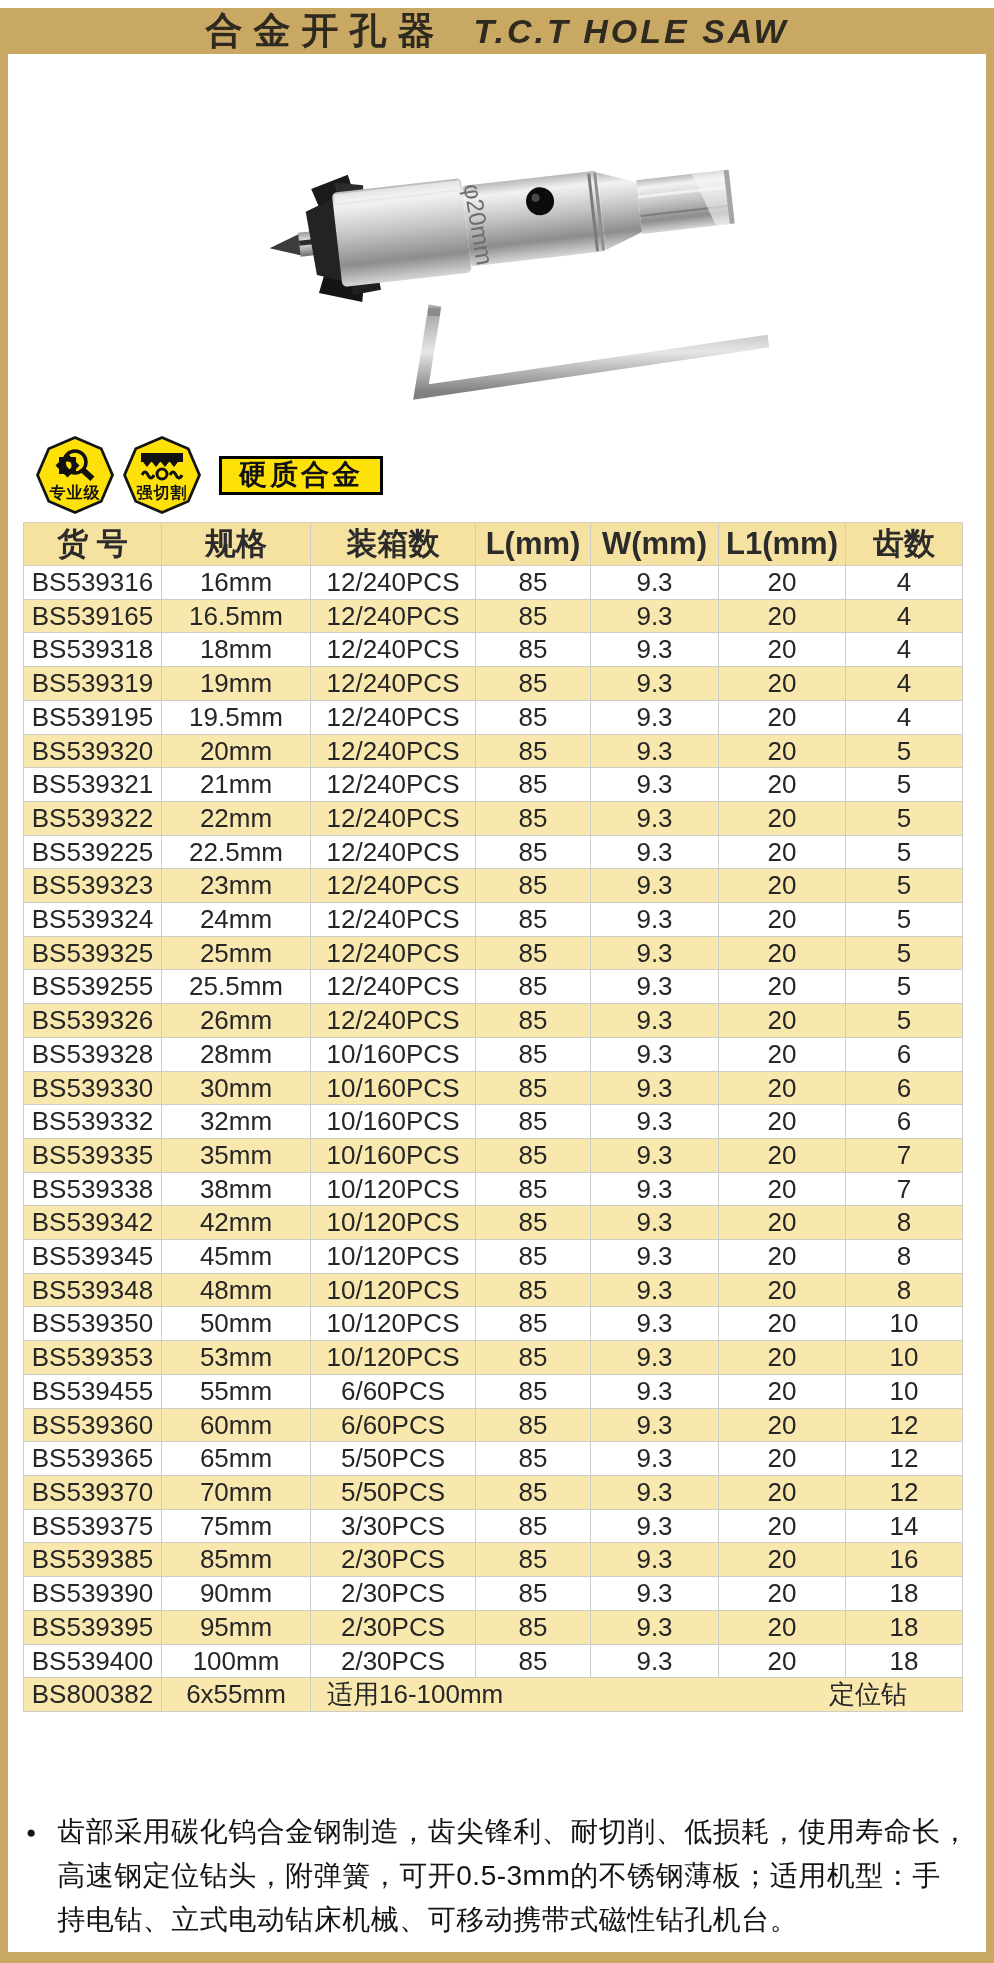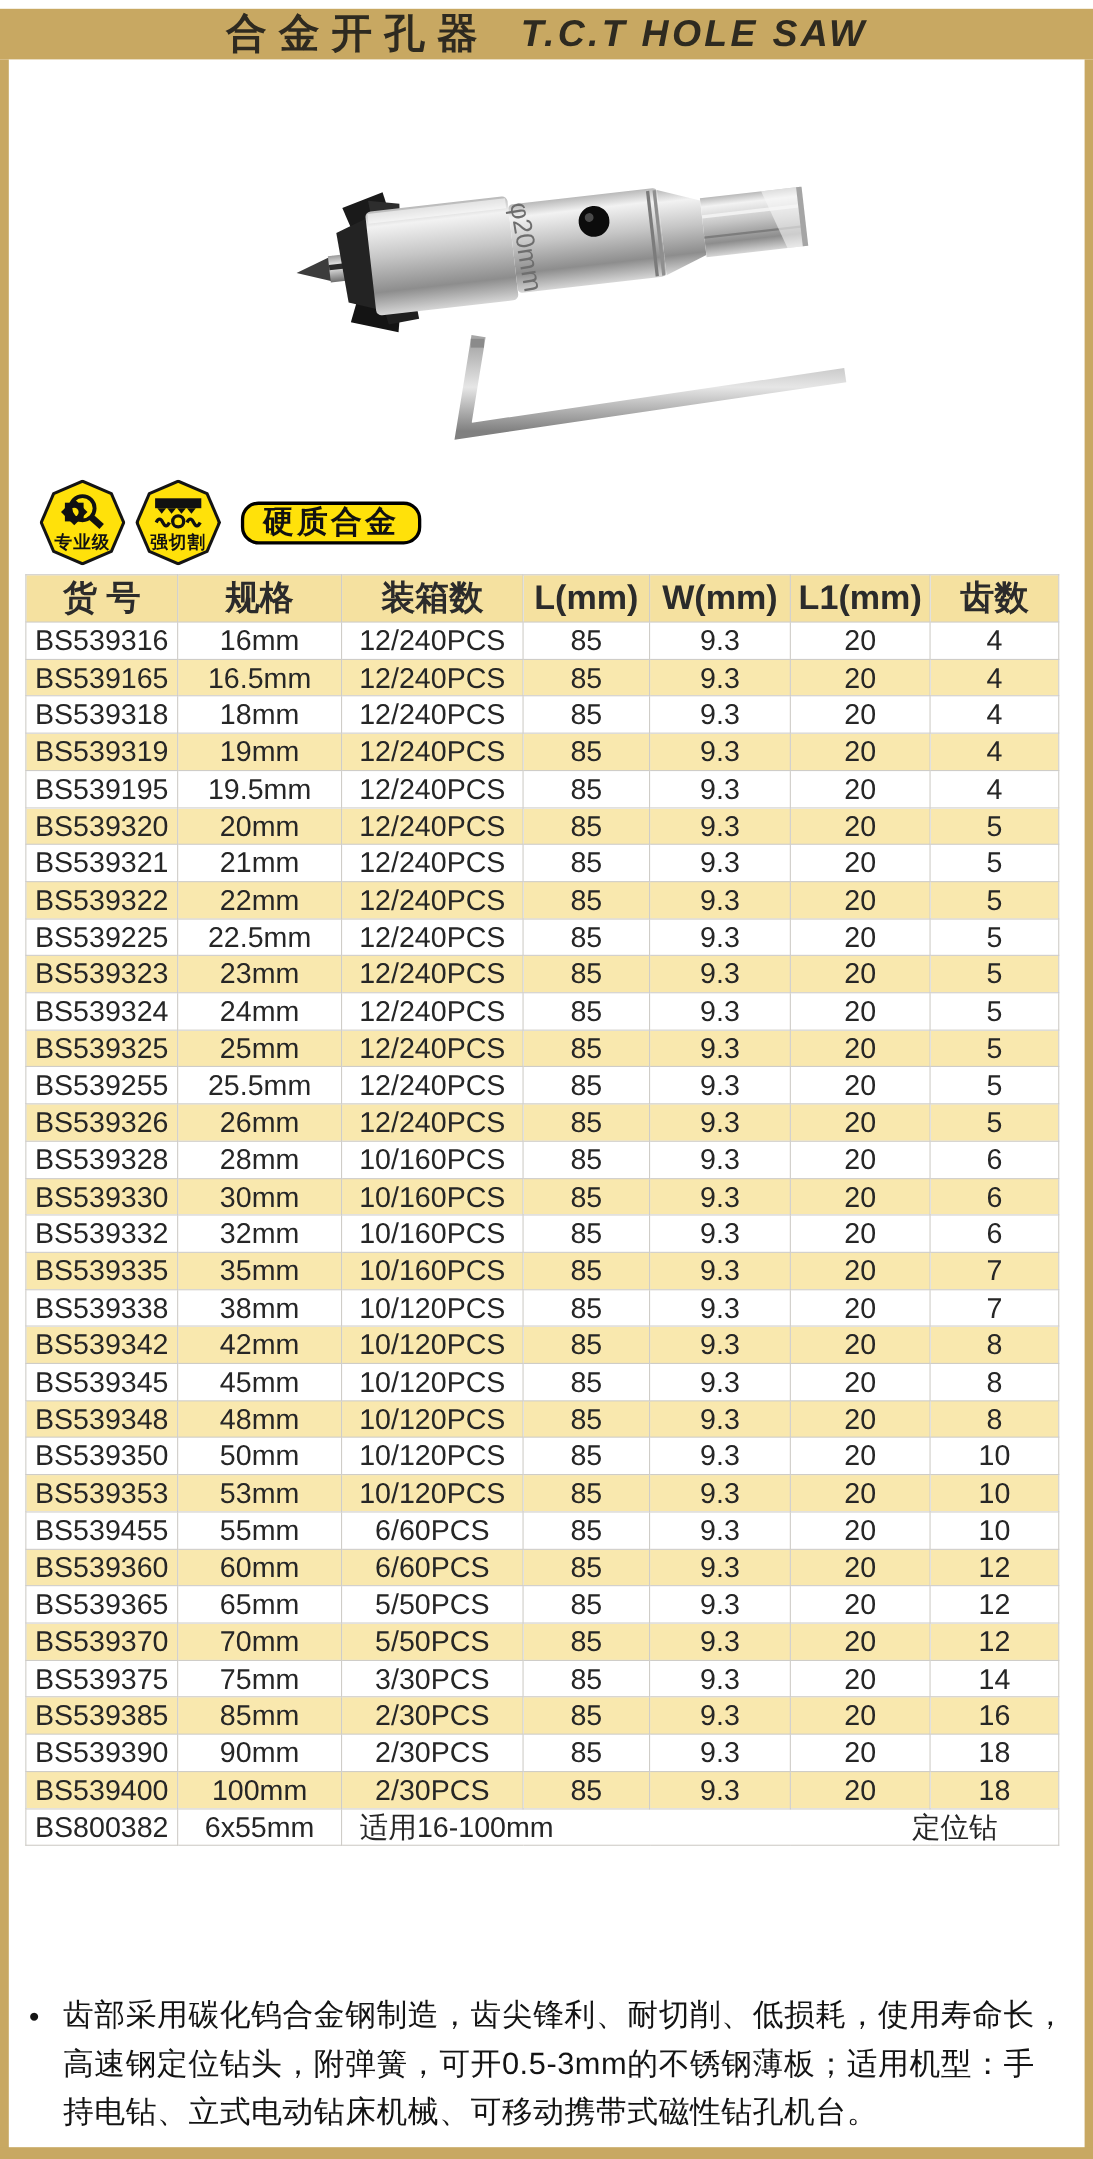--- a/index.html
+++ b/index.html
@@ -29,21 +29,21 @@
   .oct{position:relative;width:78px;height:78px;margin-right:9px;}
   .oct .o-out{position:absolute;inset:0;background:#141414;
     clip-path:polygon(50% 0,85% 15%,100% 50%,85% 85%,50% 100%,15% 85%,0 50%,15% 15%);}
   .oct .o-in{position:absolute;inset:3px;background:#ffe10a;
     clip-path:polygon(50% 0,85% 15%,100% 50%,85% 85%,50% 100%,15% 85%,0 50%,15% 15%);
     display:flex;flex-direction:column;align-items:center;justify-content:flex-start;}
   .oct .o-icon{margin-top:11px;height:32px;display:flex;align-items:center;justify-content:center;}
   .oct .o-label{font-size:16px;font-weight:700;color:#111;margin-top:1px;letter-spacing:1px;}
   .pill{
     height:33px;margin-left:9px;padding:0 17px;background:#ffe10a;border:3px solid #000;
-    border-radius:16px;display:flex;align-items:center;justify-content:center;
+    border-radius:0;display:flex;align-items:center;justify-content:center;
     font-size:28px;font-weight:700;color:#111;letter-spacing:3px;
   }
 
   
   .spec-table{
     position:absolute;left:23px;top:522px;width:939px;border-collapse:collapse;table-layout:fixed;
     font-size:26px;color:#262626;
   }
   .spec-table th,.spec-table td{
     border:1px solid #cfcdc8;text-align:center;vertical-align:middle;padding:0;overflow:hidden;white-space:nowrap;
@@ -464,20 +464,29 @@
         <tr>
           <td>BS539390</td>
           <td>90mm</td>
           <td>2/30PCS</td>
           <td>85</td>
           <td>9.3</td>
           <td>20</td>
           <td>18</td>
         </tr>
         <tr>
+          <td>BS539395</td>
+          <td>95mm</td>
+          <td>2/30PCS</td>
+          <td>85</td>
+          <td>9.3</td>
+          <td>20</td>
+          <td>18</td>
+        </tr>
+        <tr>
           <td>BS539400</td>
           <td>100mm</td>
           <td>2/30PCS</td>
           <td>85</td>
           <td>9.3</td>
           <td>20</td>
           <td>18</td>
         </tr>
         <tr>
           <td>BS800382</td>

